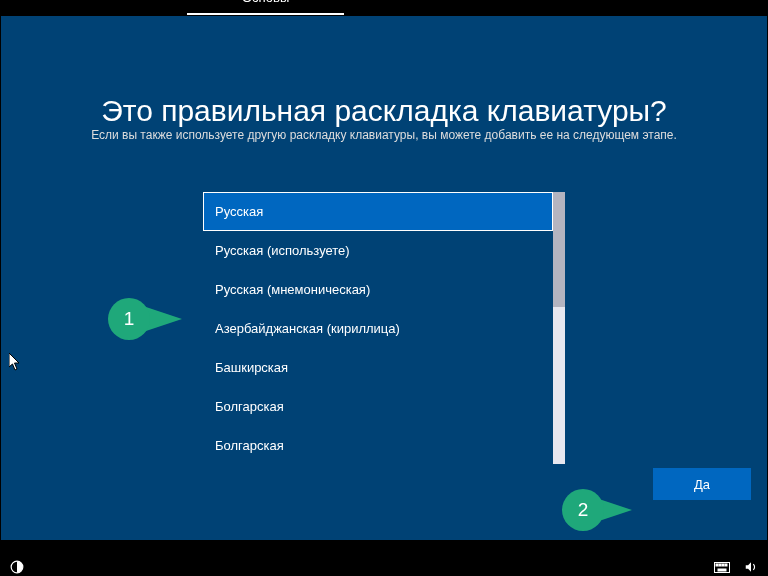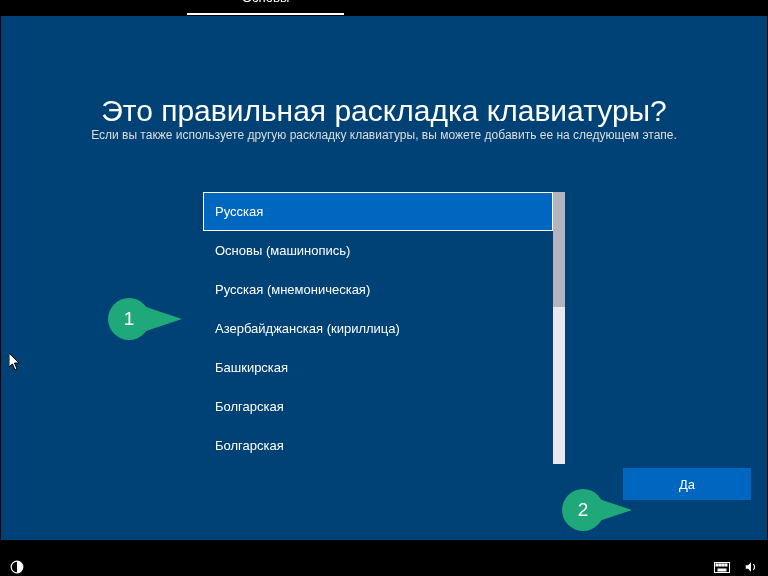--- a/index.html
+++ b/index.html
@@ -76,21 +76,21 @@
       width: 100%;
       height: 115px;
       background: #b4b4c0;
       position: absolute;
       top: 0;
     }
     .yes-btn {
       position: absolute;
       right: 16px;
       bottom: 40px;
-      width: 128px;
+      width: 98px;
       height: 32px;
       background: #0067c0;
       color: #fff;
       border: none;
       font-size: 13px;
       cursor: pointer;
     }
     .bottom-bar {
       position: absolute;
       bottom: 0;
@@ -161,21 +161,21 @@
   <div class="tab">Основы</div>
 </div>
 
 <div class="main">
   <h1 class="heading">Это правильная раскладка клавиатуры?</h1>
   <p class="subheading">Если вы также используете другую раскладку клавиатуры, вы можете добавить ее на следующем этапе.</p>
 
   <div class="listbox-wrapper">
     <div class="listbox" id="listbox">
         <div class="listitem selected">Русская</div>
-        <div class="listitem">Основы (машинопись)</div>
+        <div class="listitem">Русская (используете)</div>
         <div class="listitem">Русская (мнемоническая)</div>
         <div class="listitem">Азербайджанская (кириллица)</div>
         <div class="listitem">Башкирская</div>
         <div class="listitem">Болгарская</div>
         <div class="listitem">Болгарская</div>
       </div>
     <div class="scrollbar">
       <div class="scrollbar-thumb"></div>
     </div>
   </div>

